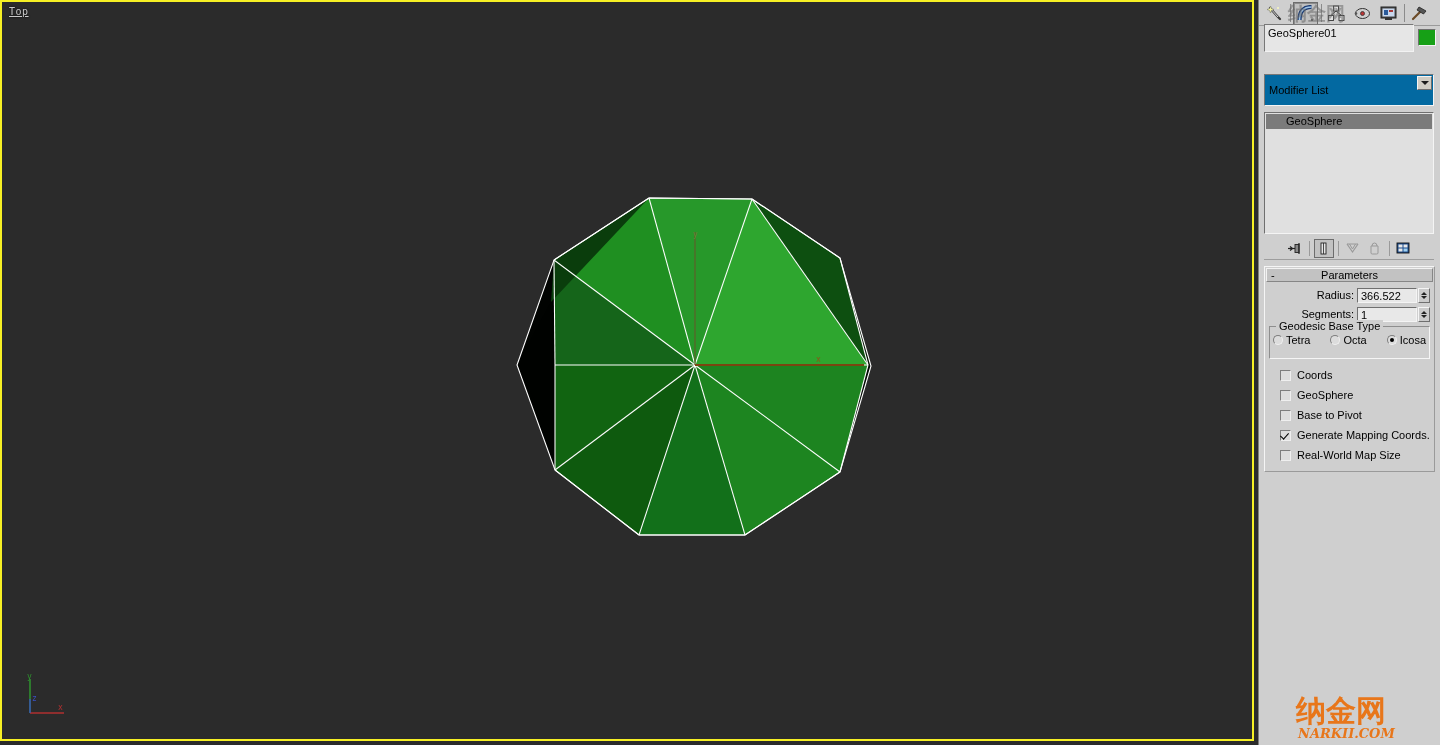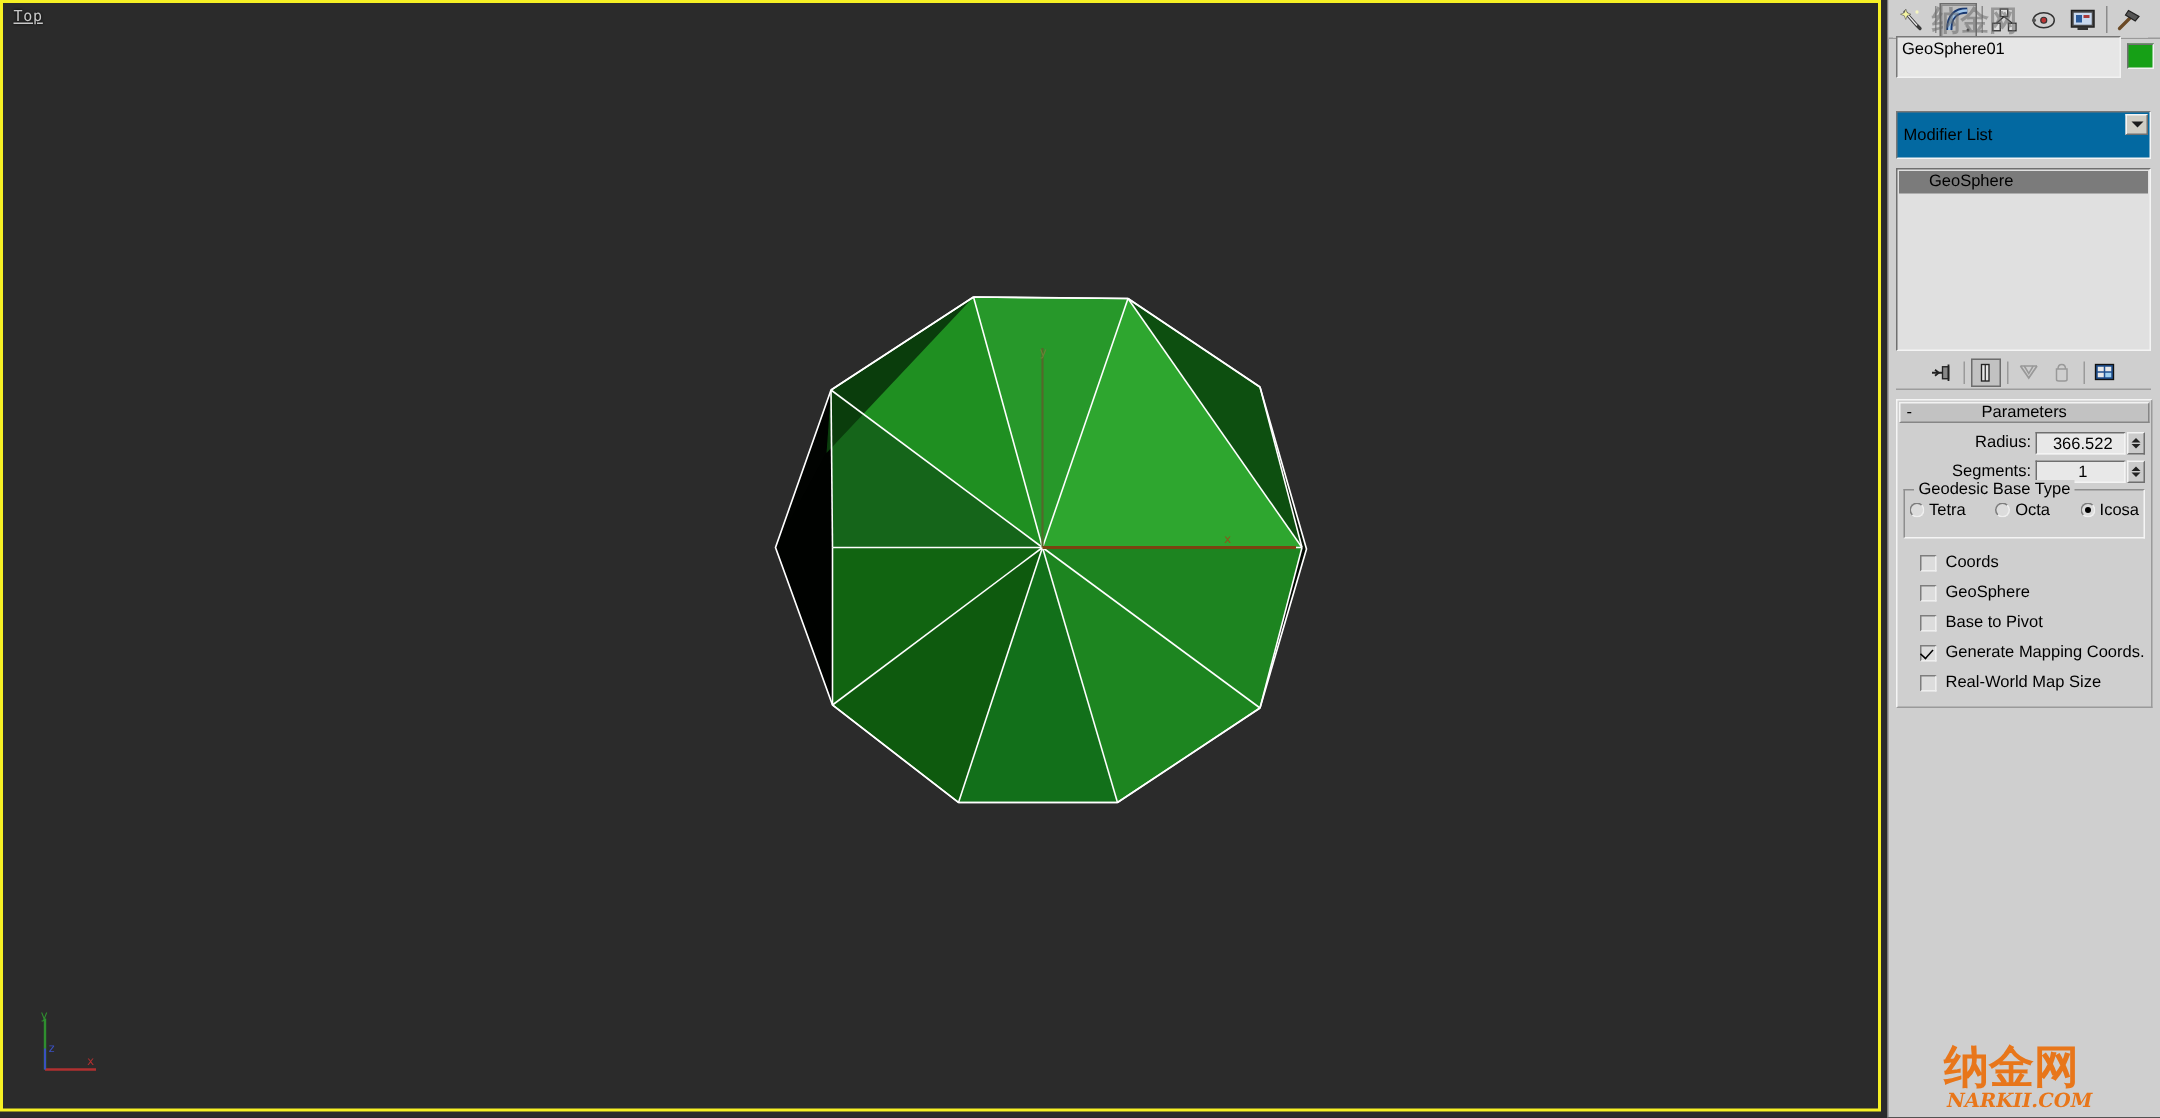--- a/index.html
+++ b/index.html
@@ -249,21 +249,20 @@
     line-height: 13px;
   }
   .rollout-body { padding: 4px 4px 6px 4px; }
 
   .param-row {
     display: flex;
     align-items: center;
     justify-content: flex-end;
     margin-bottom: 3px;
     height: 16px;
-    text-align: center;
   }
   .param-label {
     font-size: 11px;
     color: #000;
     margin-right: 3px;
     white-space: nowrap;
   }
   .spin-field {
     width: 60px; height: 15px;
     background: #e8e8e8;

